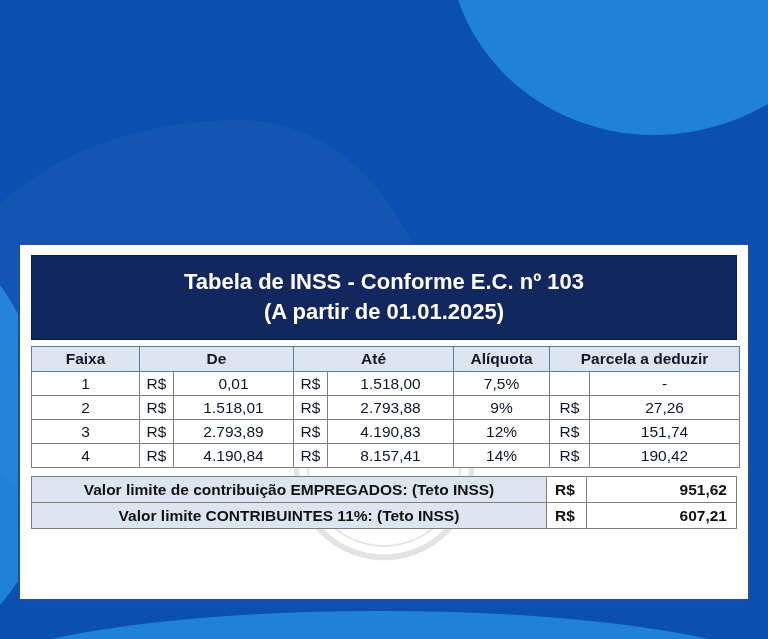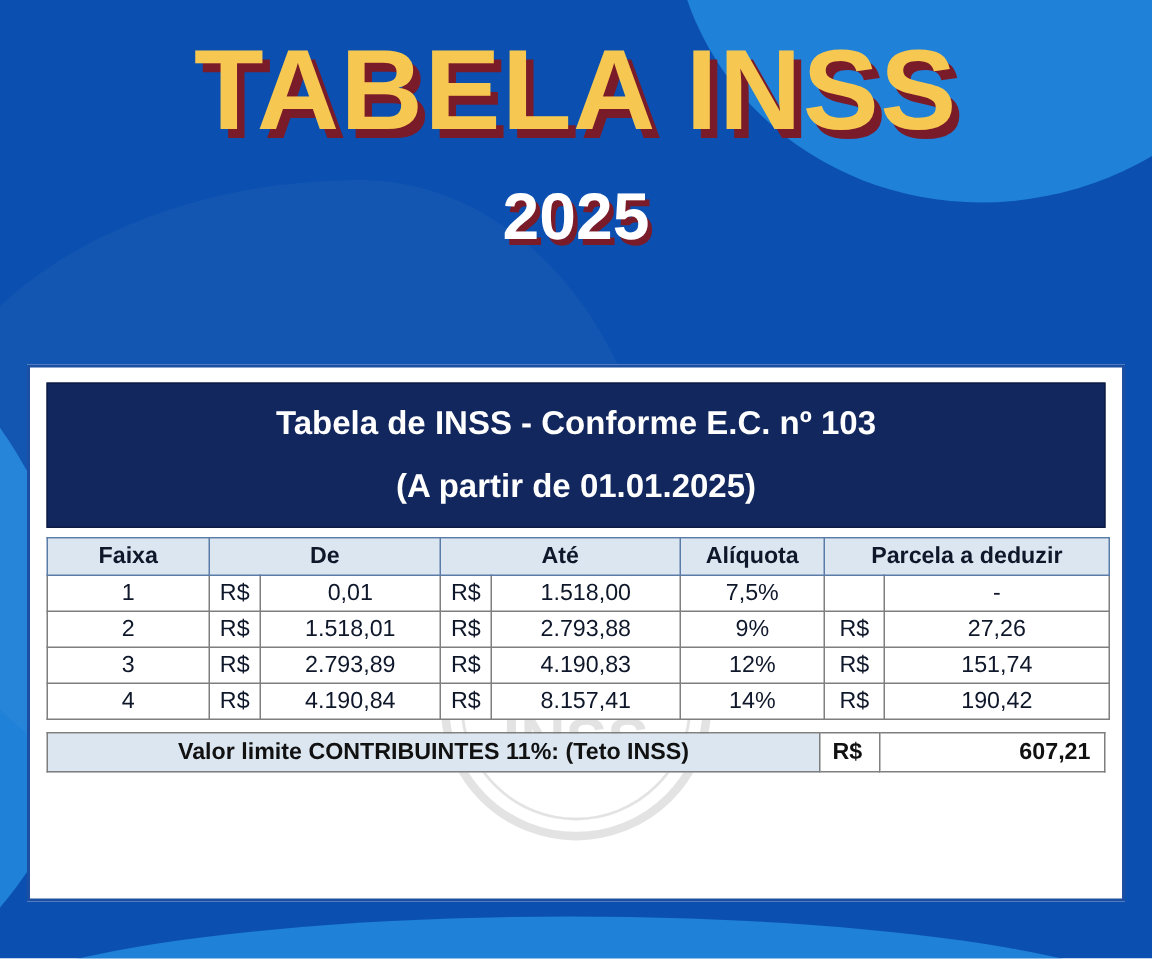--- a/index.html
+++ b/index.html
@@ -100,21 +100,21 @@
   .tbl-header {
     position: relative;
     z-index: 2;
     background: #12275e;
     border: 1px solid #0c1c45;
     color: #ffffff;
     text-align: center;
     padding: 12px 6px 14px 6px;
   }
   .tbl-header-l1 { font-size: 22px; font-weight: 700; line-height: 1.25; }
-  .tbl-header-l2 { font-size: 22px; font-weight: 700; line-height: 1.25; margin-top: 14px; }
+  .tbl-header-l2 { font-size: 22px; font-weight: 700; line-height: 1.25; margin-top: 2px; }
 
   
   table.grid {
     position: relative;
     z-index: 2;
     width: 100%;
     border-collapse: collapse;
     margin-top: 6px;
     table-layout: fixed;
   }
@@ -188,24 +188,20 @@
 </head>
 <body>
 
 <div id="stage">
 
   <div class="blob blob-topright"></div>
   <div class="blob blob-left"></div>
   <div class="blob blob-bottom"></div>
   <div class="sheen"></div>
 
-  <div class="hero">
-    <div class="hero-title">TABELA INSS</div>
-    <div class="hero-year">2025</div>
-  </div>
 
   <div class="card">
     <div class="card-inner">
 
       <svg class="watermark" viewBox="0 0 200 200">
         <circle cx="100" cy="100" r="92" fill="none" stroke="#333" stroke-width="6"></circle>
         <circle cx="100" cy="100" r="80" fill="none" stroke="#333" stroke-width="2"></circle>
         <text x="100" y="92" font-family="Liberation Sans, sans-serif" font-size="62" font-weight="bold" fill="#333" text-anchor="middle">AG</text>
         <text x="100" y="140" font-family="Liberation Sans, sans-serif" font-size="44" font-weight="bold" fill="#333" text-anchor="middle">INSS</text>
       </svg>
@@ -275,20 +271,25 @@
             <td>14%</td>
             <td class="cur">R$</td>
             <td class="amt">190,42</td>
           </tr>
         </tbody>
       </table>
 
       <table class="foot">
         <tbody>
           <tr>
+            <td class="f-label">Valor limite  de contribuição EMPREGADOS: (Teto INSS)</td>
+            <td class="f-cur">R$</td>
+            <td class="f-amt">951,62</td>
+          </tr>
+          <tr>
             <td class="f-label">Valor limite CONTRIBUINTES 11%: (Teto INSS)</td>
             <td class="f-cur">R$</td>
             <td class="f-amt">607,21</td>
           </tr>
         </tbody>
       </table>
 
     </div>
   </div>
 

